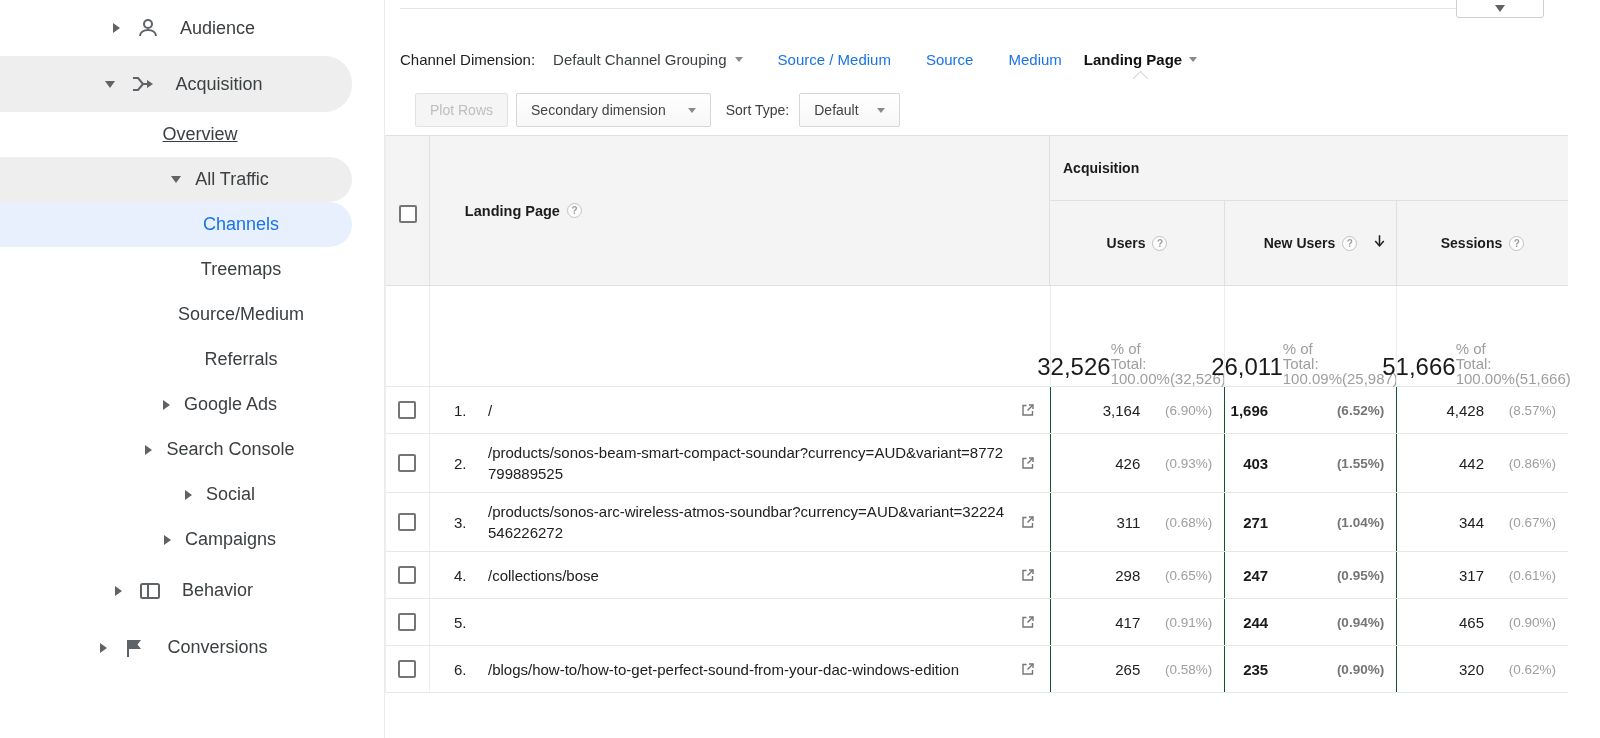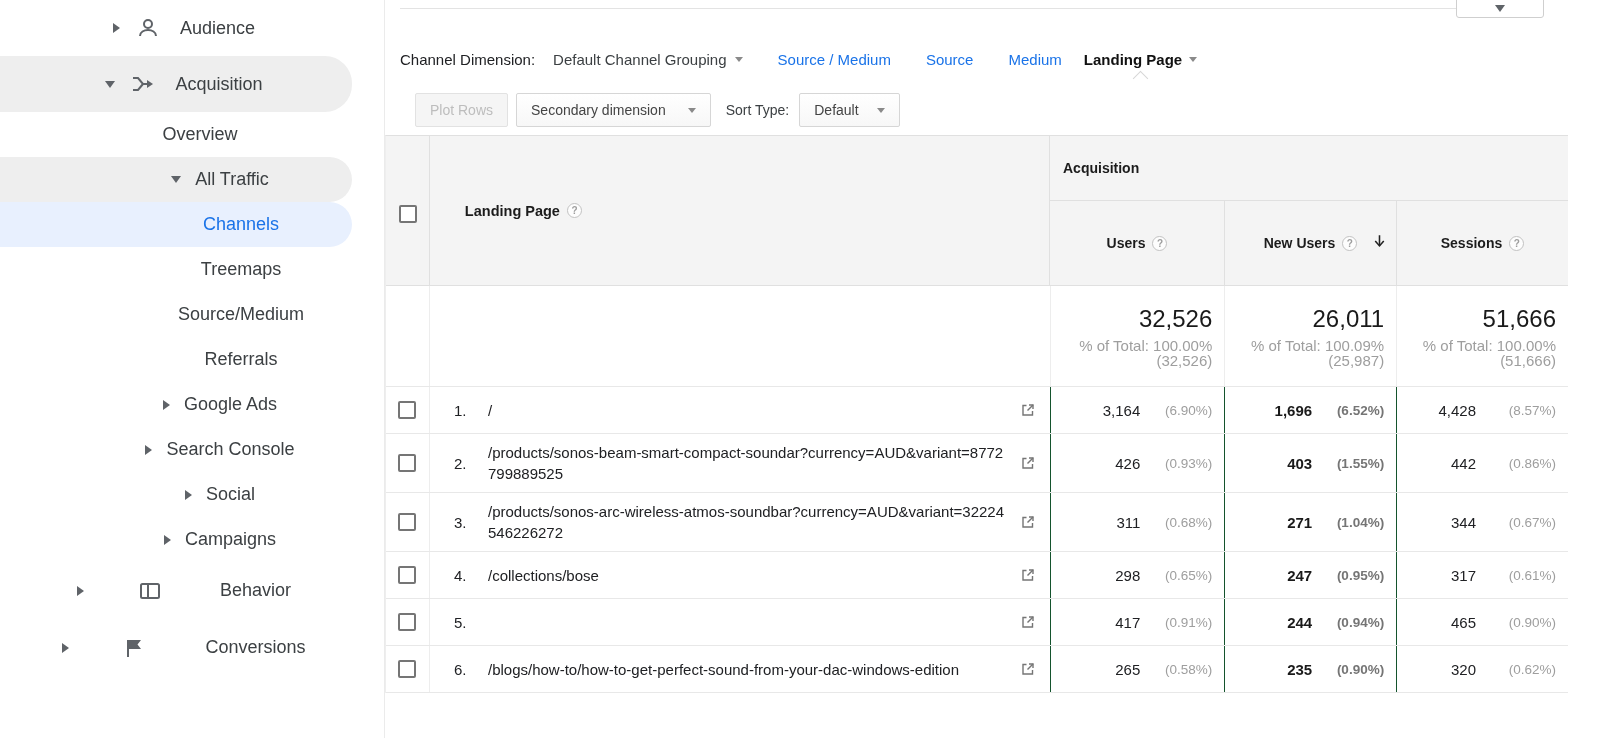--- a/index.html
+++ b/index.html
@@ -6,33 +6,33 @@
   html,body { width:1600px; height:738px; overflow:hidden; background:#fff;
     font-family:"Liberation Sans", sans-serif; color:#3c4043; }
 
   
   .sidebar { position:absolute; left:0; top:0; width:385px; height:738px;
     background:#fff; border-right:1px solid #ebebeb; }
   .side-item { display:flex; align-items:center; font-size:18px; color:#3c4043;
     cursor:pointer; margin-right:32px; border-radius:0 27px 27px 0;justify-content:center; }
   .lvl0 { height:56px; }
   .sub  { height:45px; }
-  .tall { height:57px;gap:38px; }
+  .tall { height:57px; }
   .hl-gray { background:#eeeeee; }
   .hl-blue { background:#e8f0fe; }
   .sel-blue { color:#1a73e8; }
   .tri { width:0; height:0; flex:none; }
   .tri-r { border-left:7px solid #5f6368; border-top:5px solid transparent; border-bottom:5px solid transparent; }
   .tri-d { border-top:7px solid #5f6368; border-left:5px solid transparent; border-right:5px solid transparent; }
   .arr0 { margin-left:16px; }
   .ic0 { margin-left:16px; width:24px; height:24px; flex:none; }
   .lab0 { margin-left:20px; }
   .arr1 { margin-left:88px; }
   .lab1a { margin-left:14px; }       
-  .lab1 { margin-left:48px; }       
+  .lab1 { margin-left:48px;text-decoration:underline; }       
   .lab2 { margin-left:130px; }
 
   
   .main { position:absolute; left:385px; top:0; width:1215px; height:738px; }
   .top-rule { position:absolute; left:15px; right:60px; top:8px; border-top:1px solid #e3e3e3; }
   .top-btn { position:absolute; right:56px; top:-12px; width:88px; height:30px;
     border:1px solid #cfcfcf; border-radius:3px; background:#fff;
     display:flex; align-items:flex-end; justify-content:center; padding-bottom:5px; cursor:pointer; }
   .tri-d-dark { border-top:7px solid #5f6368; border-left:5px solid transparent; border-right:5px solid transparent; }
   .tri-d-sm { border-top:5px solid #8a8a8a; border-left:4px solid transparent; border-right:4px solid transparent; }
@@ -74,38 +74,38 @@
     font-size:14px; color:#1c1c1c; position:relative; cursor:pointer; }
   .mh-users { width:174px; } .mh-new { width:172px; border-left:1px solid #e0e0e0; }
   .mh-sess { width:172px; border-left:1px solid #e0e0e0; }
   .help { width:15px; height:15px; border-radius:50%; border:1px solid #c2c2c2; color:#9e9e9e;
     font-size:10px; font-weight:bold; display:inline-flex; align-items:center; justify-content:center;
     margin-left:7px; flex:none; background:#fdfdfd; cursor:pointer; }
   .sort-arrow { position:absolute; right:8px; top:50%; transform:translateY(-62%); }
 
   .totals { display:flex; height:100px; background:#fff; }
   .t-check { width:43px; } .t-landing { width:622px; border-left:1px solid #ededed; }
-  .t-metric { display:flex; flex-direction:column; align-items:flex-end; justify-content:center;
+  .t-metric { display:flex; flex-direction:row; align-items:flex-end; justify-content:center;
     padding-right:12px; border-left:1px solid #ededed; }
   .t-users { width:174px; } .t-new { width:172px; } .t-sess { width:172px; }
   .t-big { font-size:24px; color:#1a1a1a; margin-bottom:5px; }
   .t-pct { font-size:15px; color:#9e9e9e; line-height:15px; }
 
   .drow { display:flex; border-top:1px solid #e8e8e8; min-height:47px; }
   .d-check { width:43px; display:flex; align-items:center; justify-content:center; }
   .cb { width:18px; height:18px; border:2px solid #757575; border-radius:2px; background:#fff;
     display:inline-block; cursor:pointer; }
   .d-landing { width:622px; border-left:1px solid #ededed; display:flex; align-items:center;
     padding:8px 14px 8px 24px; }
   .idx { width:22px; flex:none; color:#202124; }
   .url { flex:1; margin-left:12px; padding-right:10px; color:#202124; line-height:21px; word-break:break-all; }
   .ext { flex:none; margin-left:auto; cursor:pointer; display:flex; }
   .d-metric { display:flex; align-items:center; justify-content:flex-end;
     padding-right:12px; border-left:1px solid #14532d; }
-  .d-users { width:174px; } .d-new { width:172px; } .d-sess { width:172px;gap:8px; }
+  .d-users { width:174px; } .d-new { width:172px;gap:44px; } .d-sess { width:172px; }
   .num { color:#202124; }
   .pct { width:72px; text-align:right; color:#9e9e9e; font-size:13.5px; }
   .d-new .num { font-weight:bold; color:#1a1a1a; }
   .d-new .pct { font-weight:bold; color:#757575; }
   .table-bottom { border-top:1px solid #e8e8e8; }
   svg { display:block; }
 </style>
 </head>
 <body>
 

